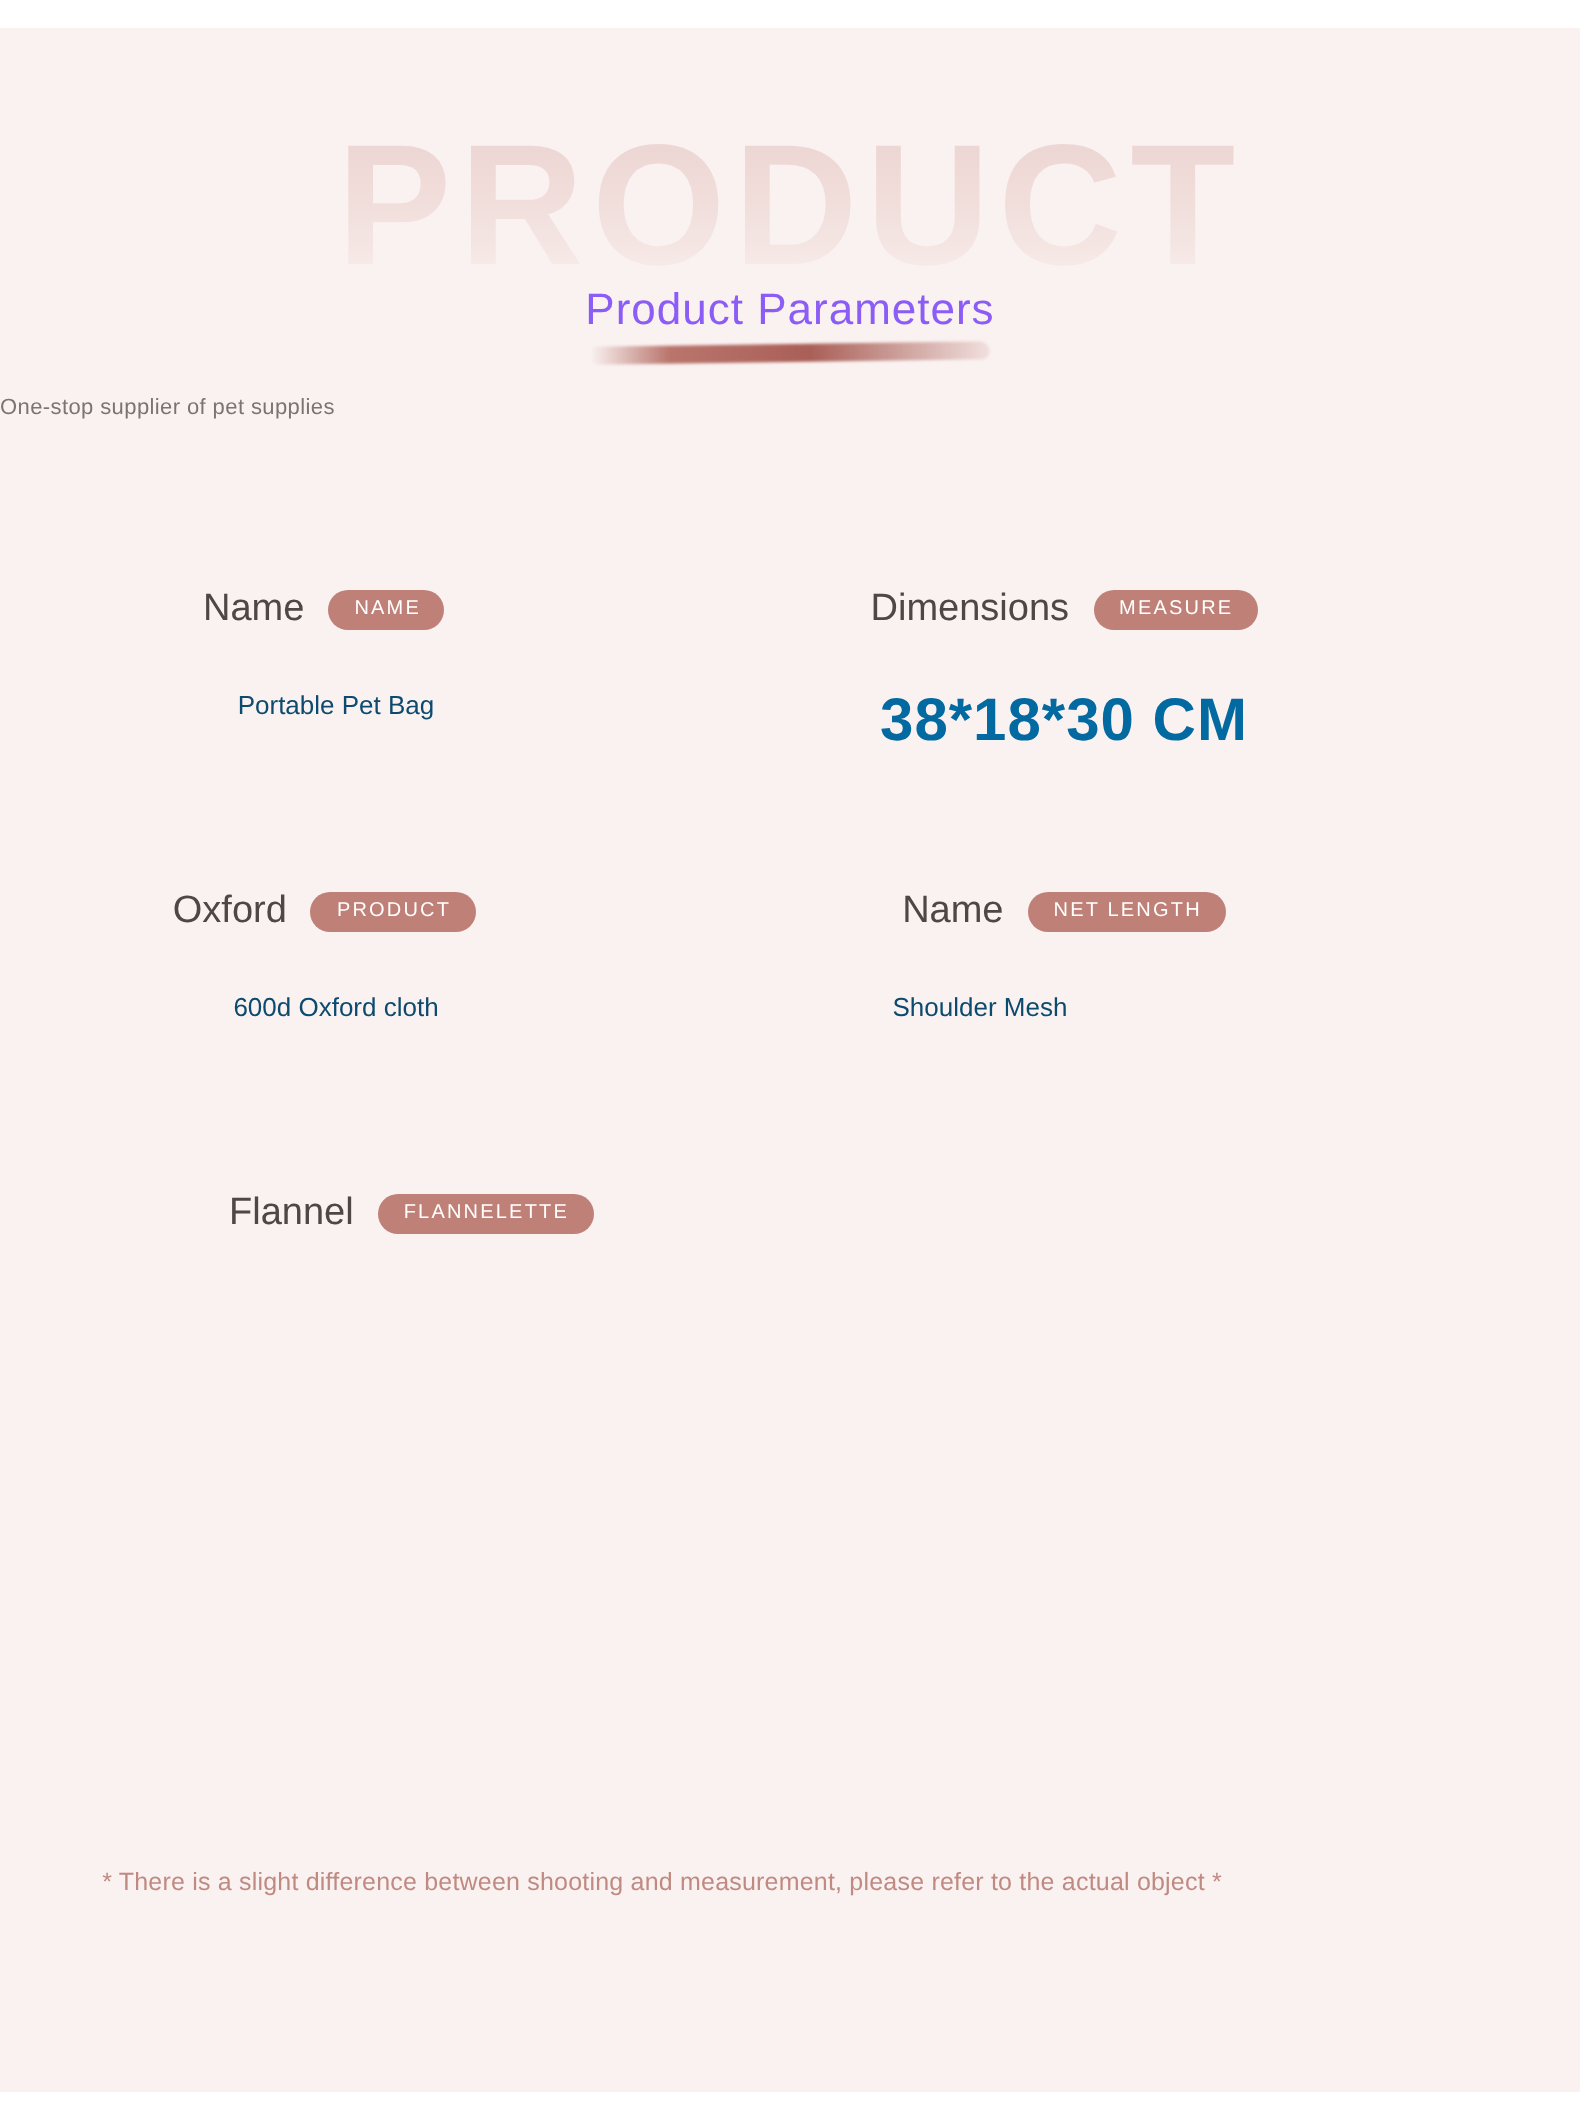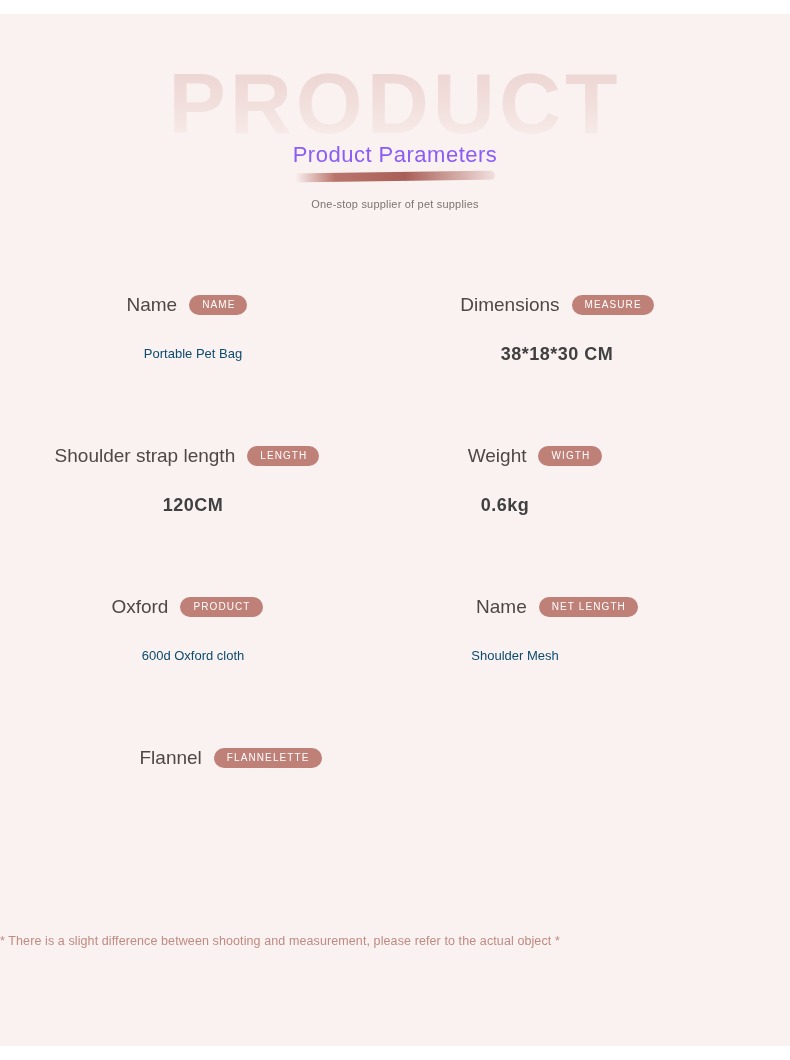--- a/index.html
+++ b/index.html
@@ -81,39 +81,37 @@
     height: 9px;
     background: linear-gradient(to right, rgba(190,120,112,0), #b9756c 20%, #a95f57 55%, rgba(190,120,112,0.15));
     border-radius: 6px 10px 8px 7px;
     filter: blur(0.7px);
   }
   .title-sub {
     position: absolute;
     top: 138px;
     left: 0;
     width: 790px;
-    text-align: center;
     font-size: 11px;
     color: #7d7471;
     letter-spacing: 0.2px;
   }
 
   
   .specs {
     position: absolute;
     left: 0;
     top: 288px;
     width: 790px;
   }
   .spec-row {
     position: relative;
     display: flex;
     width: 720px;
     height: 151px;
-    padding-left: 25px;
   }
   .spec-cell {
     position: relative;
     width: 395px;
     box-sizing: border-box;
   }
   .label-line {
     display: flex;
     align-items: center;
     justify-content: center;
@@ -135,23 +133,23 @@
     border-radius: 11px;
     white-space: nowrap;
     line-height: 1;
   }
   .value-line {
     margin-top: 22px;
     text-align: center;
     white-space: nowrap;
   }
   .value-big {
-    font-size: 18px;
+    font-size: 30px;
     font-weight: bold;
-    color: #404040;
+    color: #0369a1;
     letter-spacing: 0.5px;
     margin-top: 18px;
   }
   .value-small {
     font-size: 13px;
     color: #0c4a6e;
   }
 
   
   .nudge-l18 { transform: translateX(-18px); }
@@ -160,20 +158,21 @@
   .nudge-r8  { transform: translateX(8px); }
   .nudge-l8  { transform: translateX(-8px); }
   .nudge-l50 { transform: translateX(-50px); }
   .nudge-l60 { transform: translateX(-60px); }
 
   .footnote {
     position: absolute;
     left: 0;
     top: 934px;
     width: 662px;
+    text-align: center;
     font-size: 12.5px;
     color: #c08a82;
     letter-spacing: 0.1px;
   }
 </style>
 </head>
 <body>
 
 <div class="page">
 
@@ -202,40 +201,20 @@
         <div class="label-line nudge-l8">
           <span class="label-text">Dimensions</span>
           <span class="tag">MEASURE</span>
         </div>
         <div class="value-line nudge-l8">
           <span class="value-big">38*18*30 CM</span>
         </div>
       </div>
     </div>
 
-    <div class="spec-row">
-      <div class="spec-cell">
-        <div class="label-line nudge-l18">
-          <span class="label-text">Shoulder strap length</span>
-          <span class="tag">LENGTH</span>
-        </div>
-        <div class="value-line nudge-l12">
-          <span class="value-big">120CM</span>
-        </div>
-      </div>
-      <div class="spec-cell">
-        <div class="label-line nudge-l30">
-          <span class="label-text">Weight</span>
-          <span class="tag">WIGTH</span>
-        </div>
-        <div class="value-line nudge-l60">
-          <span class="value-big">0.6kg</span>
-        </div>
-      </div>
-    </div>
 
     <div class="spec-row">
       <div class="spec-cell">
         <div class="label-line nudge-l18">
           <span class="label-text">Oxford</span>
           <span class="tag">PRODUCT</span>
         </div>
         <div class="value-line nudge-l12">
           <span class="value-small">600d Oxford cloth</span>
         </div>

